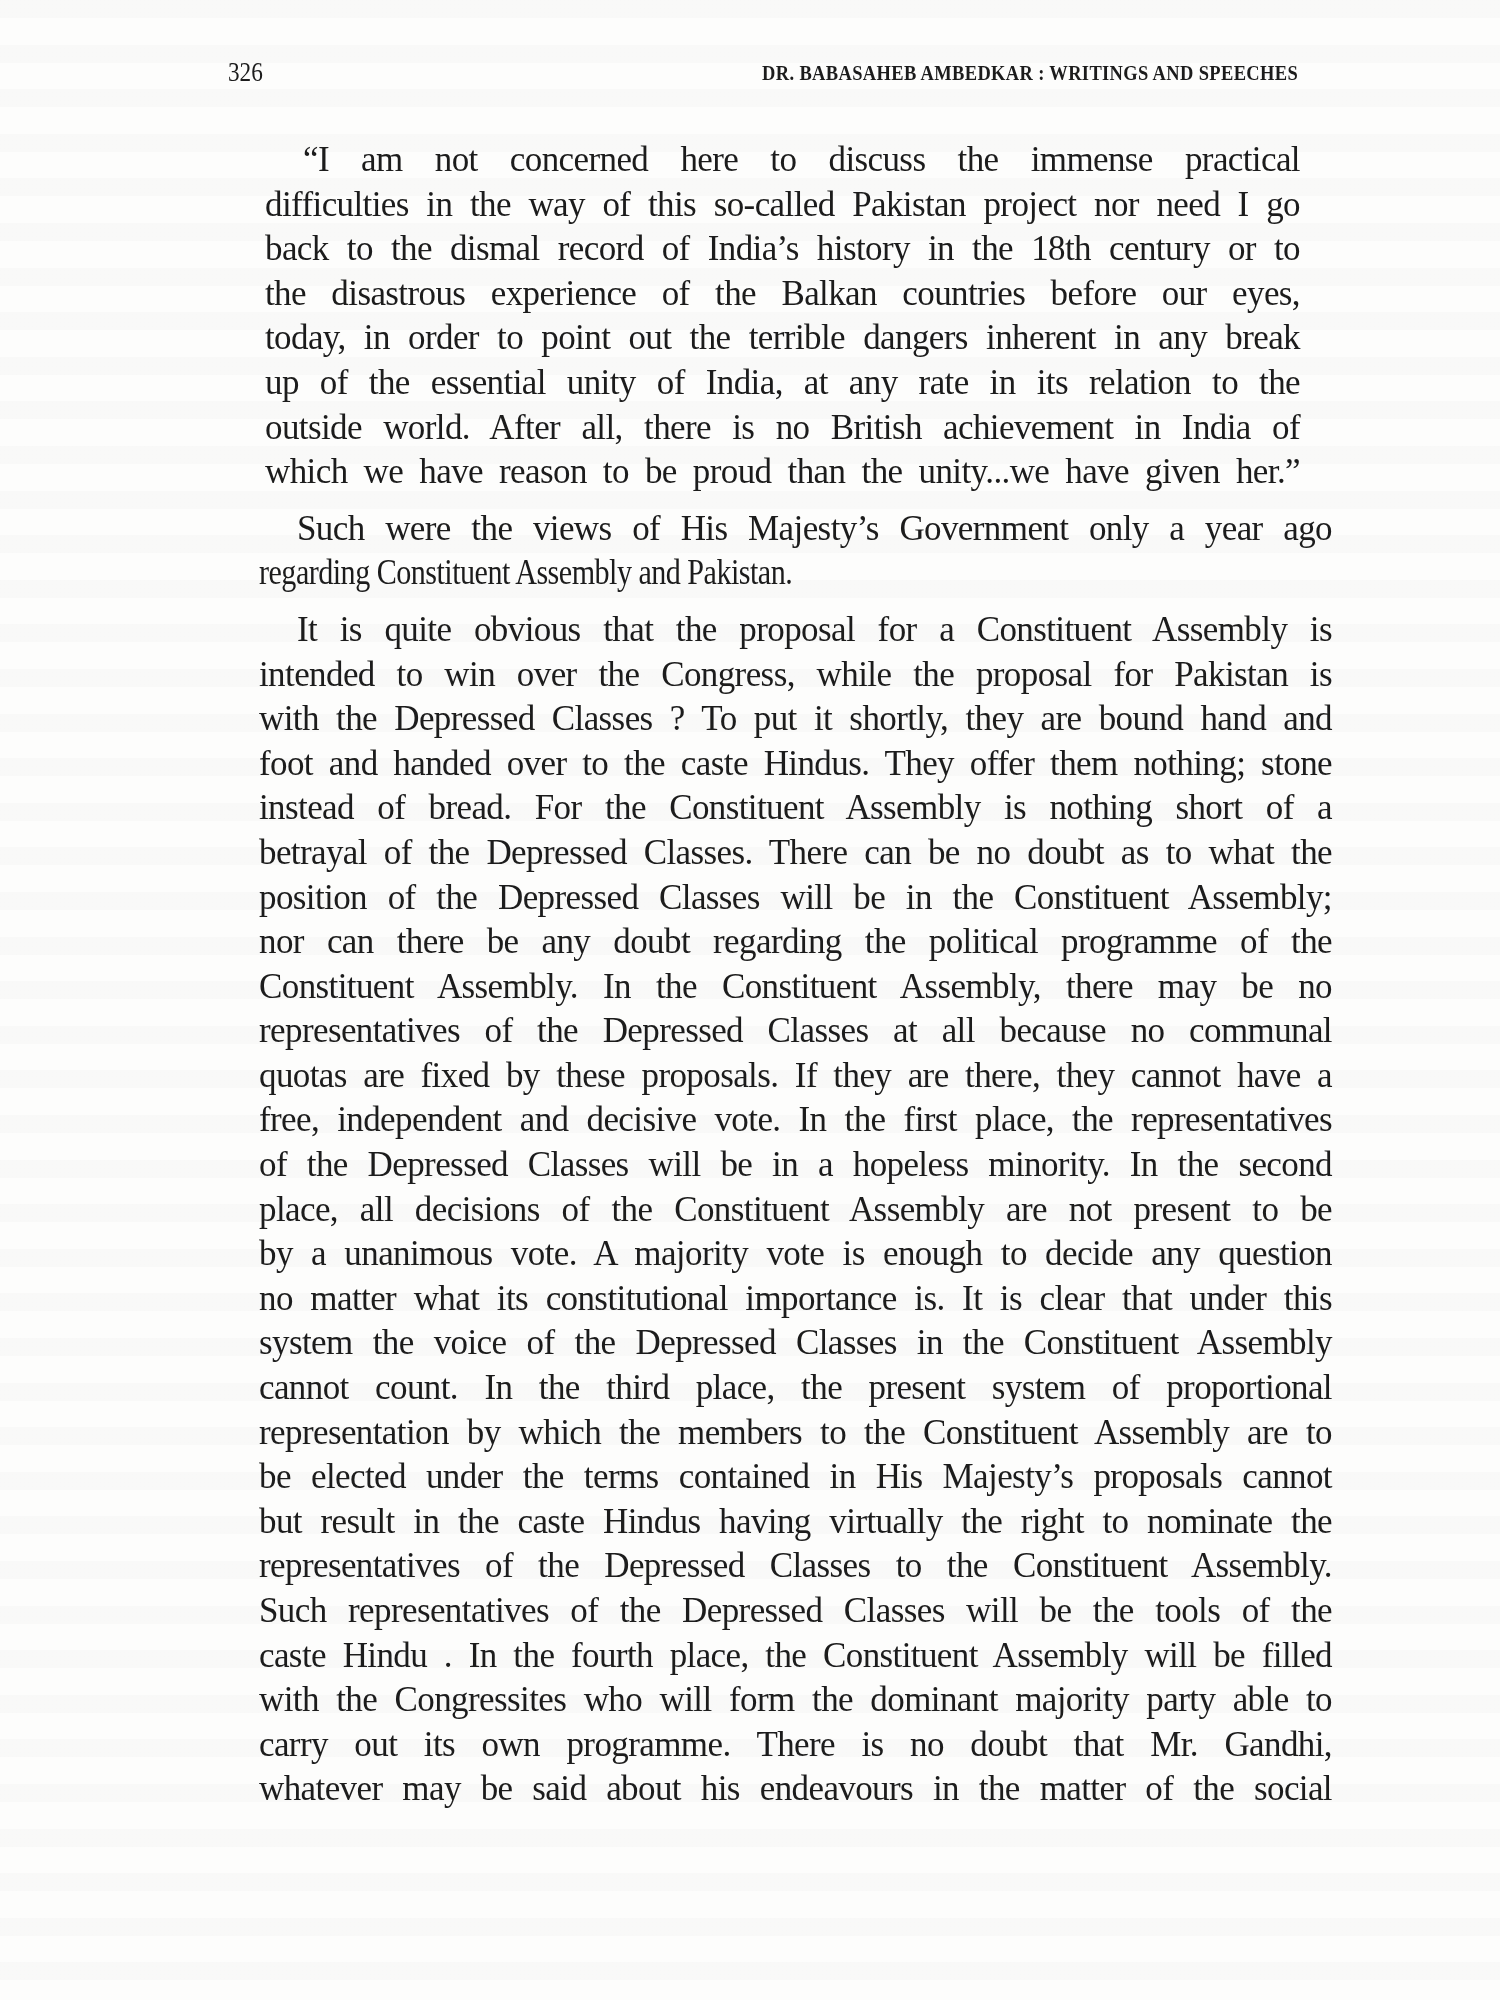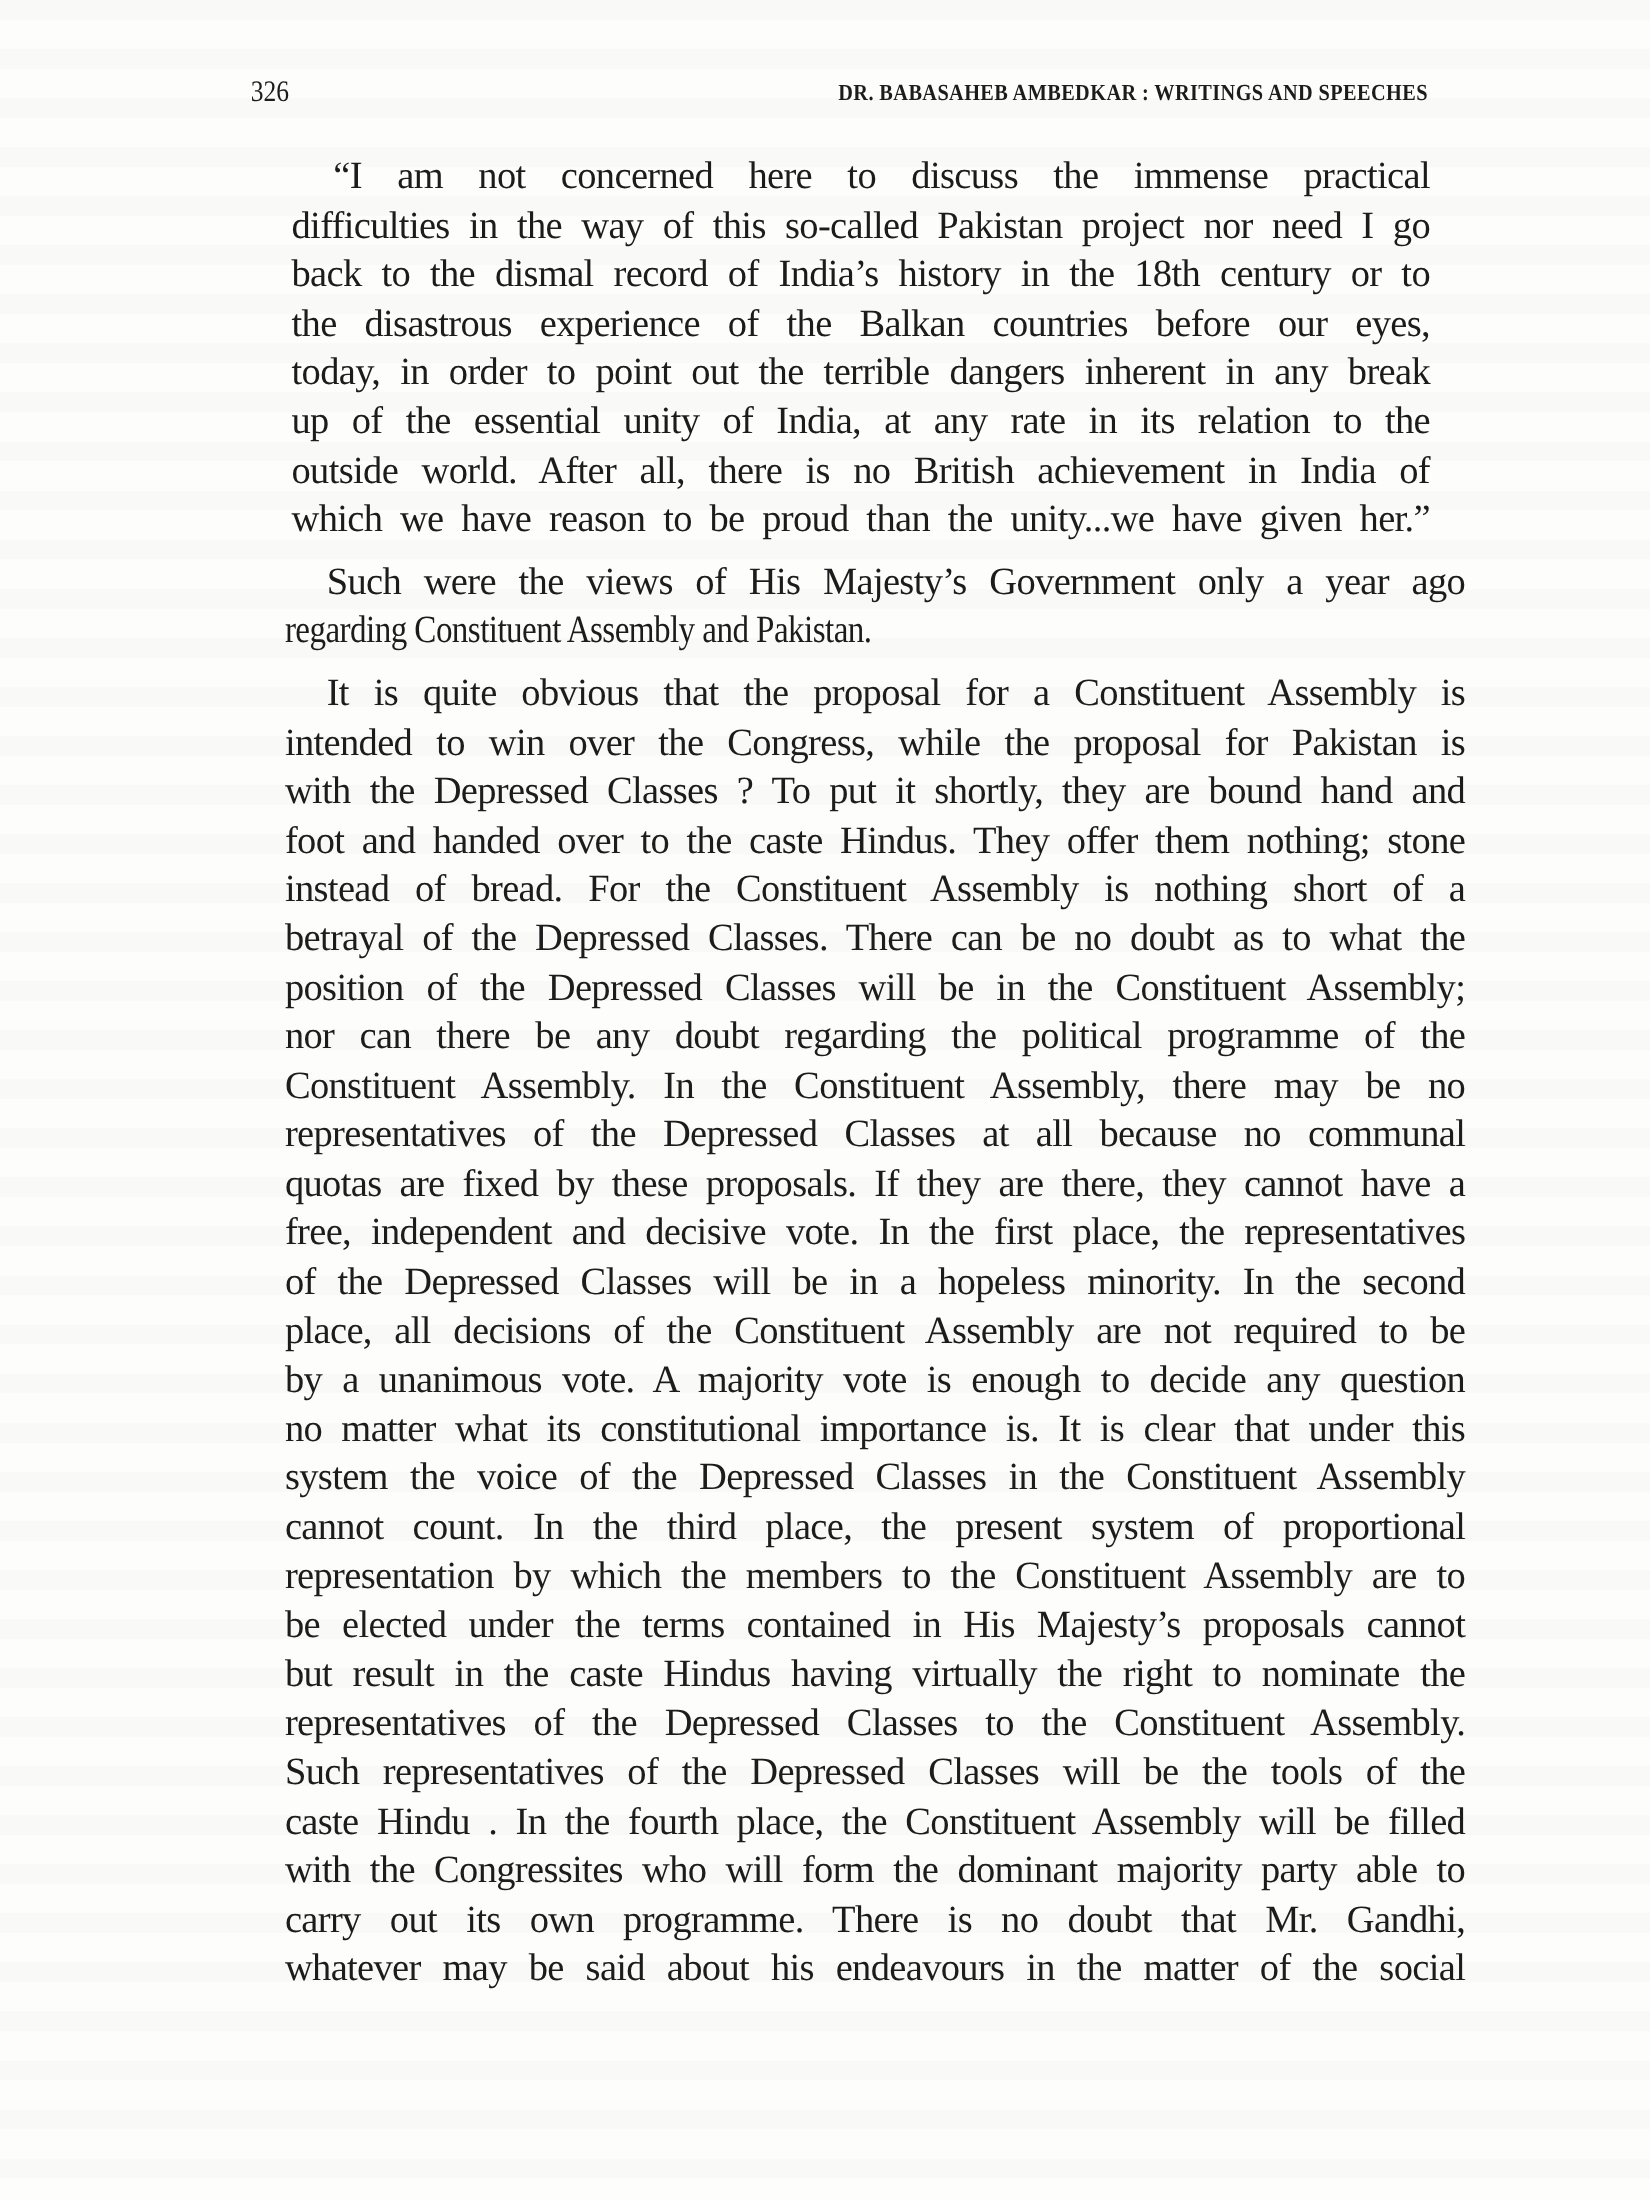--- a/index.html
+++ b/index.html
@@ -25,21 +25,21 @@
       position: absolute;
       left: 0; top: 0;
       width: 1500px; height: 2000px;
       background:
         repeating-linear-gradient(180deg, rgba(120,120,120,0.05) 0px, rgba(120,120,120,0.05) 18px, transparent 18px, transparent 44.6px);
       opacity: 0.6;
       pointer-events: none;
     }
     .running-head {
       position: absolute;
-      top: 68px;
+      top: 57px;
       left: 228px;
       width: 1070px;
       height: 40px;
       text-align: right;
     }
     .page-number {
       position: absolute;
       left: 0;
       top: 0;
       font-size: 27px;
@@ -135,21 +135,21 @@
       <span class="line" style="width: 1073px; display: block;">foot and handed over to the caste Hindus. They offer them nothing; stone</span>
       <span class="line" style="width: 1073px; display: block;">instead of bread. For the Constituent Assembly is nothing short of a</span>
       <span class="line" style="width: 1073px; display: block;">betrayal of the Depressed Classes. There can be no doubt as to what the</span>
       <span class="line" style="width: 1073px; display: block;">position of the Depressed Classes will be in the Constituent Assembly;</span>
       <span class="line" style="width: 1073px; display: block;">nor can there be any doubt regarding the political programme of the</span>
       <span class="line" style="width: 1073px; display: block;">Constituent Assembly. In the Constituent Assembly, there may be no</span>
       <span class="line" style="width: 1073px; display: block;">representatives of the Depressed Classes at all because no communal</span>
       <span class="line" style="width: 1073px; display: block;">quotas are fixed by these proposals. If they are there, they cannot have a</span>
       <span class="line" style="width: 1073px; display: block;">free, independent and decisive vote. In the first place, the representatives</span>
       <span class="line" style="width: 1073px; display: block;">of the Depressed Classes will be in a hopeless minority. In the second</span>
-      <span class="line" style="width: 1073px; display: block;">place, all decisions of the Constituent Assembly are not required to be</span>
+      <span class="line" style="width: 1073px; display: block;">place, all decisions of the Constituent Assembly are not present to be</span>
       <span class="line" style="width: 1073px; display: block;">by a unanimous vote. A majority vote is enough to decide any question</span>
       <span class="line" style="width: 1073px; display: block;">no matter what its constitutional importance is. It is clear that under this</span>
       <span class="line" style="width: 1073px; display: block; font-family: Liberation Serif, serif;">system the voice of the Depressed Classes in the Constituent Assembly</span>
       <span class="line" style="width: 1073px; display: block;">cannot count. In the third place, the present system of proportional</span>
       <span class="line" style="width: 1073px; display: block;">representation by which the members to the Constituent Assembly are to</span>
       <span class="line" style="width: 1073px; display: block;">be elected under the terms contained in His Majesty’s proposals cannot</span>
       <span class="line" style="width: 1073px; display: block;">but result in the caste Hindus having virtually the right to nominate the</span>
       <span class="line" style="width: 1073px; display: block;">representatives of the Depressed Classes to the Constituent Assembly.</span>
       <span class="line" style="width: 1073px; display: block;">Such representatives of the Depressed Classes will be the tools of the</span>
       <span class="line" style="width: 1073px; display: block;">caste Hindu . In the fourth place, the Constituent Assembly will be filled</span>

